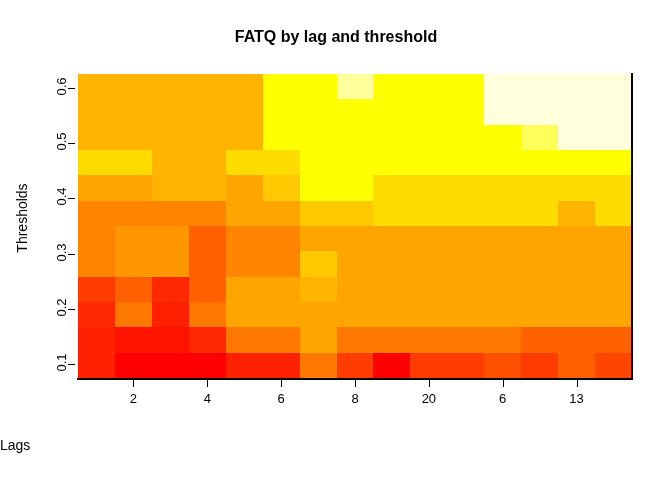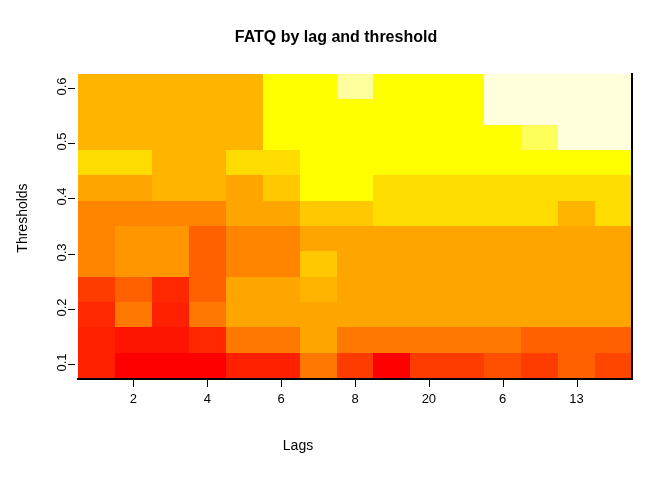--- a/index.html
+++ b/index.html
@@ -43,21 +43,21 @@
   }
   .tick-y{position:absolute; height:1px; width:7px; background:#000; left:68px;}
   .tick-y-label{
     position:absolute; left:52px; font-size:13px; color:#000;
     transform-origin:center center;
     white-space:nowrap;
   }
   .tick-y-label span{display:block; transform:rotate(-90deg);}
 
   #xlabel{
-    position:absolute; left:0; top:437px; width:596px; text-align:center;
+    position:absolute; left:0; top:437px; width:596px; text-align:left;
     font-size:14px; color:#000;
   }
   #ylabel{
     position:absolute; left:-38px; top:210px; width:120px; text-align:center;
     font-size:14px; color:#000; transform:rotate(-90deg);
   }
 </style>
 </head>
 <body>
 

